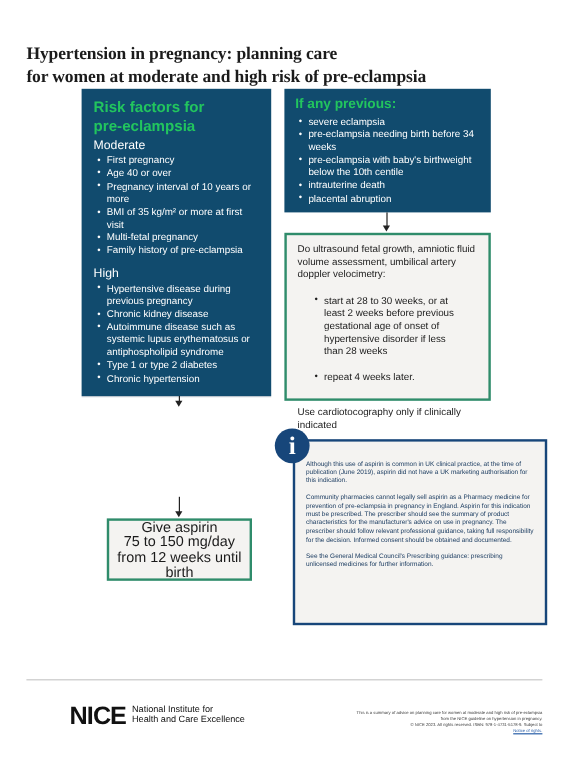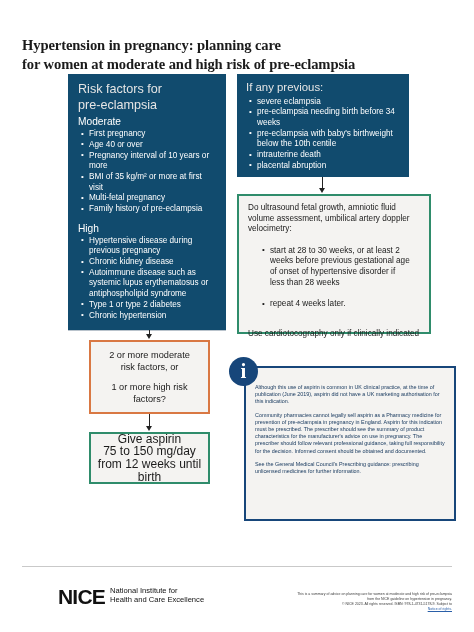--- a/index.html
+++ b/index.html
@@ -40,22 +40,22 @@
   
   .nav-box {
     position: absolute;
     box-sizing: border-box;
     background: #114b6e;
     color: #ffffff;
   }
   .nav-box .box-head {
     font-size: 12.6px;
     line-height: 15.5px;
-    font-weight: 400;
-    color: #e5e5e5;
+    font-weight: 700;
+    color: #22c55e;
     margin: 0 0 1px 0;
   }
   .nav-box .box-subhead {
     font-size: 10.2px;
     line-height: 13px;
     margin: 2px 0 1px 0;
     color: #ffffff;
   }
   .nav-box ul {
     margin: 0 0 0 0;
@@ -102,21 +102,21 @@
     box-sizing: border-box;
     background: #f4f3f1;
     color: #1b1b1b;
   }
   .green-box { border: 2.2px solid #2f8c6b; }
   .orange-box { border: 2.2px solid #d97843; }
 
   #ultrasound-box {
     left: 237px;
     top: 194px;
-    width: 194px;
+    width: 172px;
     height: 140px;
     padding: 7px 8px 6px 9px;
     font-size: 8.2px;
     line-height: 10.6px;
   }
   #ultrasound-box p { margin: 0; }
   #ultrasound-box ul {
     margin: 0;
     padding-left: 11px;
     list-style: none;
@@ -322,27 +322,20 @@
     </ul>
     <div class="spacer"></div>
     <p>Use cardiotocography only if clinically indicated</p>
   </div>
 
   <div class="hr-sep" style="left:68px; top:330px; width:158px;"></div>
 
   <div class="connector v-line" style="left:149px; top:330px; height:5px;"></div>
   <div class="arrow-head" style="left:146px; top:334px;"></div>
 
-  <div class="out-box orange-box" id="decision-box">
-    <div class="seg">2 or more moderate</div>
-    <div class="seg">risk factors, or</div>
-    <div class="gap"></div>
-    <div class="seg">1 or more high risk</div>
-    <div class="seg">factors?</div>
-  </div>
 
   <div class="connector v-line" style="left:149px; top:414px; height:13px;"></div>
   <div class="arrow-head" style="left:146px; top:426px;"></div>
 
   <div class="out-box green-box" id="aspirin-box">
     <div>
       <div>Give aspirin</div>
       <div>75 to 150 mg/day</div>
       <div>from 12 weeks until</div>
       <div>birth</div>

